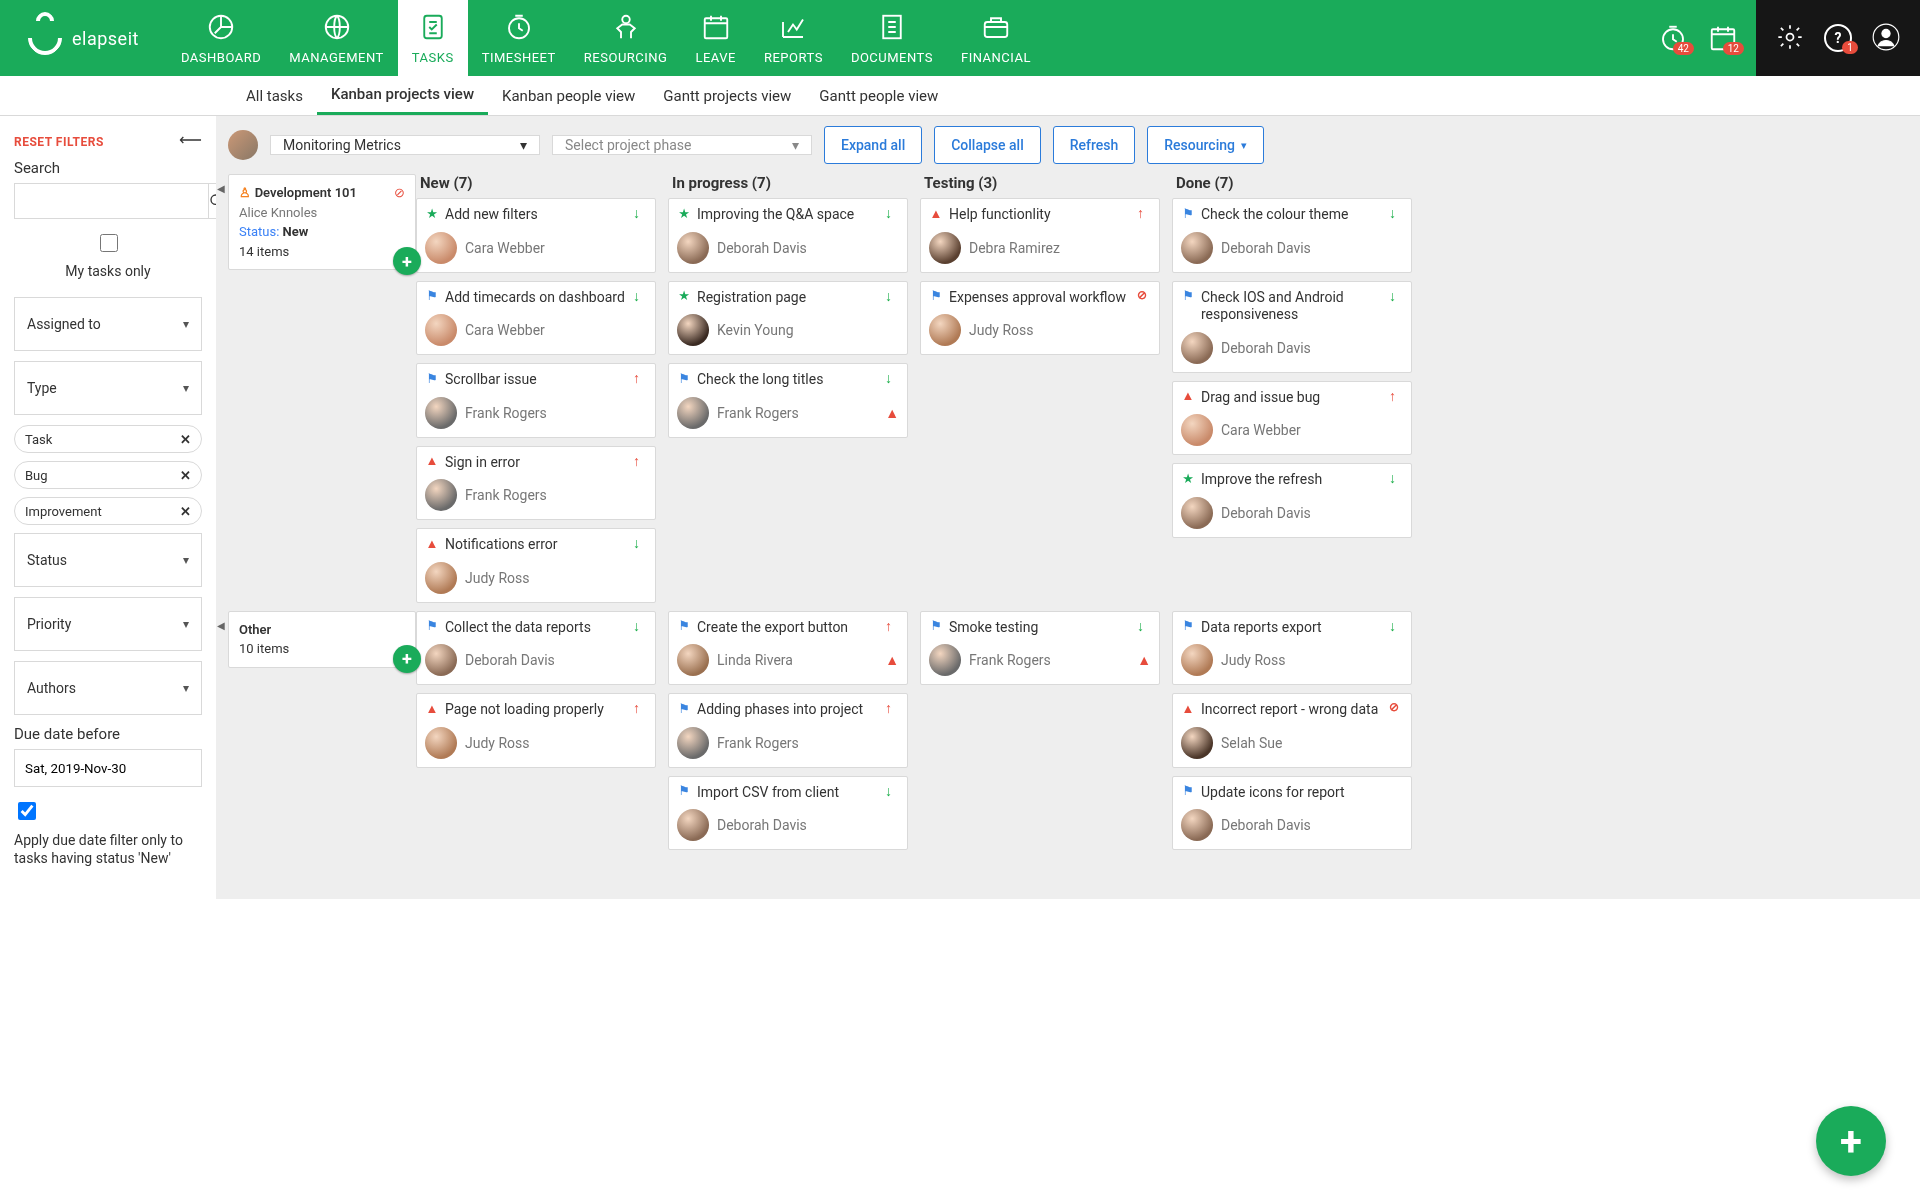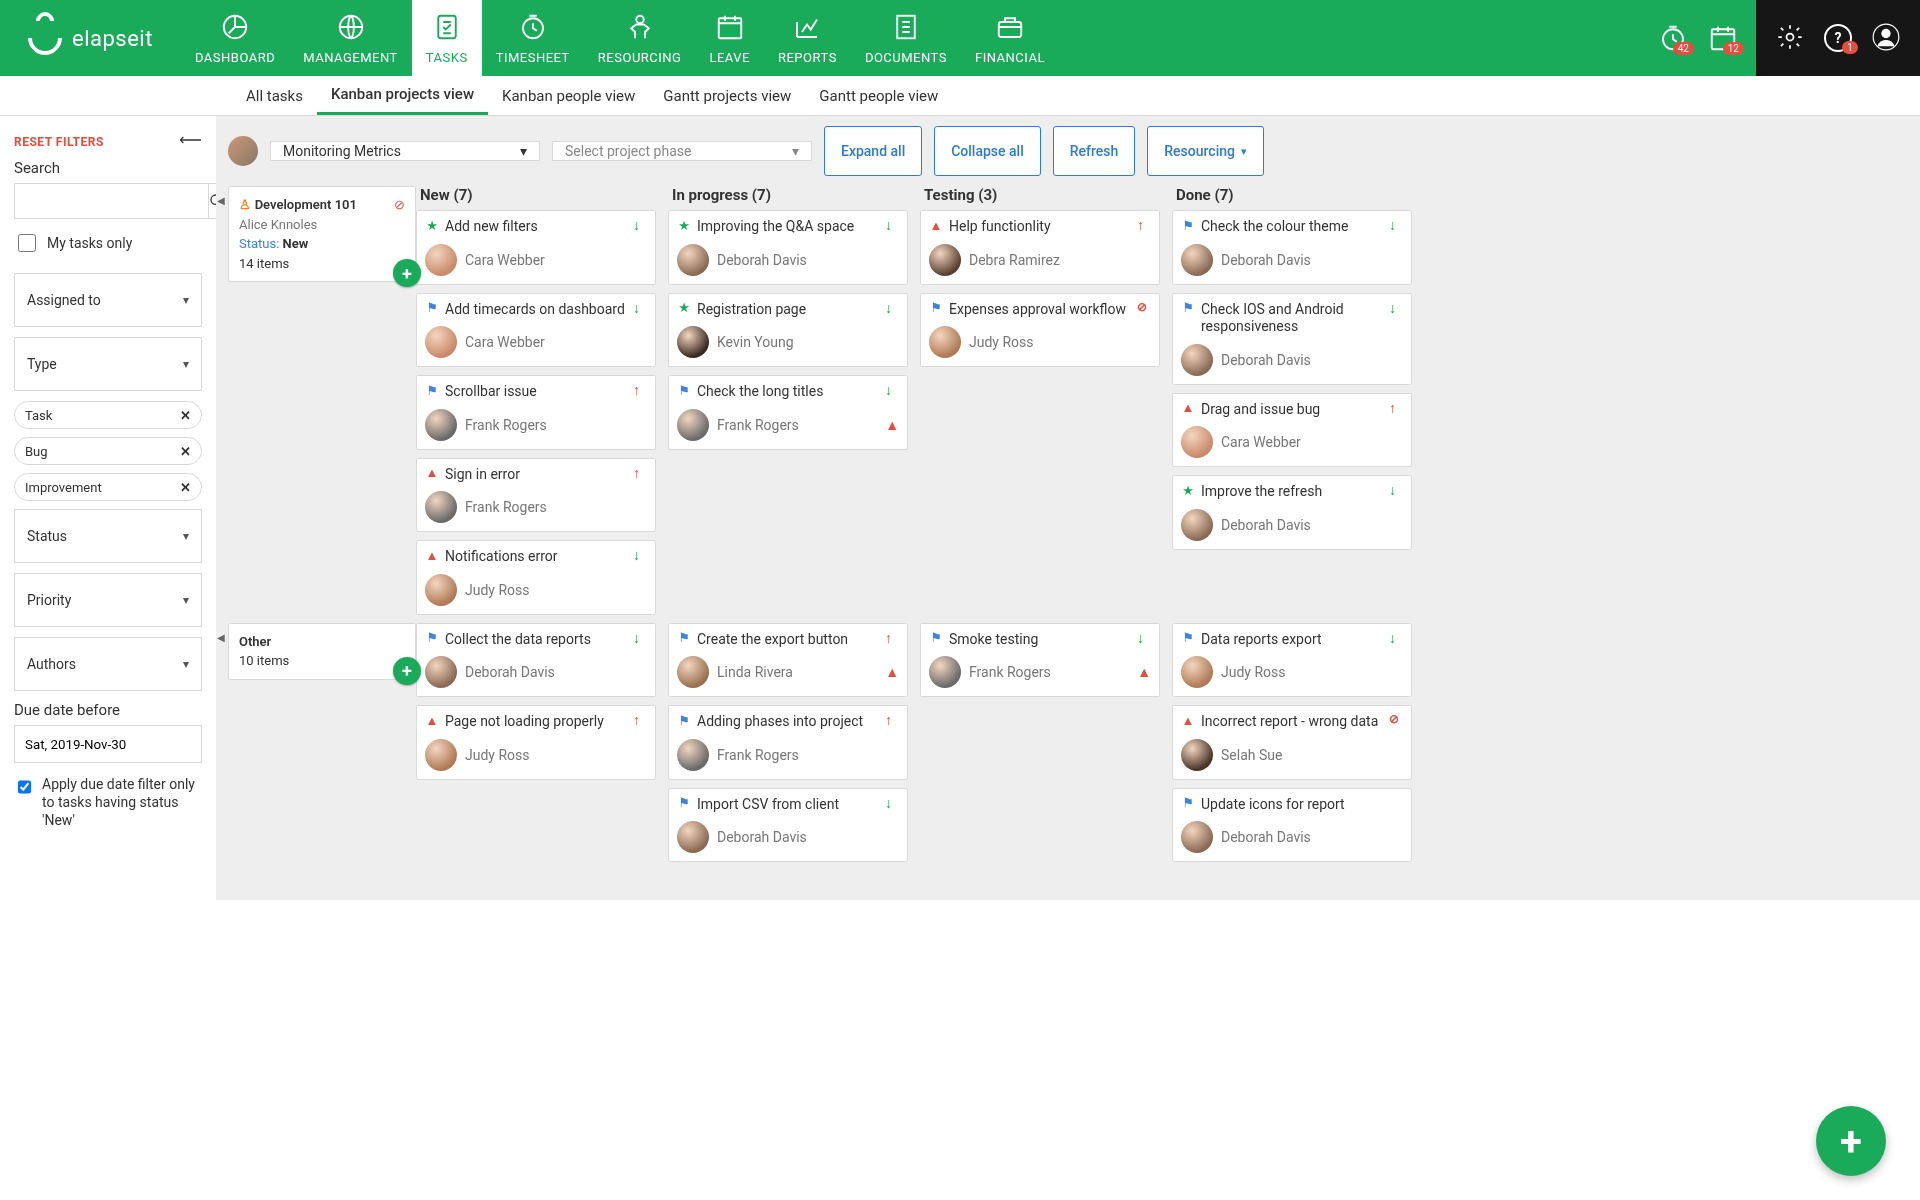--- a/index.html
+++ b/index.html
@@ -11,21 +11,21 @@
     --border:#d9d9d9;
     --bg-grey:#eeeeee;
     --text:#333;
     --muted:#777;
   }
   *{box-sizing:border-box;font-family:-apple-system,BlinkMacSystemFont,"Segoe UI",Roboto,Helvetica,Arial,sans-serif;}
   body{margin:0;background:#fff;color:var(--text);font-size:14px;}
 
   
   .topnav{display:flex;height:76px;background:var(--green);color:#fff;align-items:stretch;}
-  .logo{display:flex;align-items:center;gap:10px;padding:0 28px;font-size:22px;letter-spacing:.5px;}
+  .logo{display:flex;align-items:center;gap:10px;padding:0 28px;font-size:18px;letter-spacing:.5px;}
   .logo-icon{width:34px;height:34px;border:4px solid #fff;border-top-color:transparent;border-left-color:transparent;border-radius:50%;transform:rotate(45deg);position:relative;}
   .logo-icon::after{content:"";position:absolute;left:-8px;top:-8px;width:10px;height:10px;border:4px solid #fff;border-bottom-color:transparent;border-right-color:transparent;border-radius:50%;}
   .nav-main{display:flex;align-items:stretch;}
   .nav-item{display:flex;flex-direction:column;align-items:center;justify-content:center;padding:0 14px;gap:8px;cursor:pointer;font-size:13px;letter-spacing:.5px;text-align:center;position:relative;}
   .nav-item.active{background:#fff;color:var(--green);}
   .nav-item svg{width:30px;height:30px;stroke:#fff;fill:none;stroke-width:1.5;}
   .nav-item.active svg{stroke:var(--green);}
   .nav-spacer{flex:1;}
   .nav-right{display:flex;align-items:stretch;}
   .nav-dark{background:var(--dark);display:flex;align-items:center;padding:0 20px;gap:20px;}
@@ -44,38 +44,38 @@
 
   
   .sidebar{width:216px;padding:14px;background:#fff;flex-shrink:0;font-size:14px;}
   .reset-row{display:flex;align-items:flex-end;justify-content:space-between;margin-bottom:10px;}
   .reset{color:var(--red);font-size:12px;font-weight:700;letter-spacing:.5px;cursor:pointer;}
   .collapse-arrow{font-size:16px;cursor:pointer;}
   .sb-label{font-size:15px;color:#333;margin:8px 0 6px;}
   .search-row{display:flex;align-items:stretch;margin-bottom:12px;}
   .search-row input{flex:1;border:1px solid var(--border);border-right:none;padding:8px;height:36px;}
   .search-btn{width:36px;height:36px;border:1px solid var(--border);background:#fff;display:flex;align-items:center;justify-content:center;cursor:pointer;}
-  .cb-row{display:flex;align-items:center;gap:8px;margin-bottom:18px;}
+  .cb-row{display:flex;align-items:center;gap:8px;margin-bottom:18px;flex-direction:column;}
   .cb-row input{width:18px;height:18px;}
   .select-box{border:1px solid var(--border);height:54px;padding:8px 12px;display:flex;align-items:center;justify-content:space-between;margin-bottom:10px;cursor:pointer;}
   .select-box .caret{font-size:12px;color:#555;}
   .chip{border:1px solid var(--border);border-radius:14px;padding:5px 10px;display:flex;align-items:center;justify-content:space-between;font-size:13px;height:28px;margin-bottom:8px;cursor:pointer;background:#fff;}
   .chip .x{font-weight:bold;}
   .date-in{border:1px solid var(--border);height:38px;padding:0 10px;width:100%;}
   .cb-text{font-size:14px;line-height:1.3;}
 
   
   .content{flex:1;background:var(--bg-grey);padding:10px 12px 30px 0;display:flex;flex-direction:column;}
 
   
   .toolbar{display:flex;align-items:center;gap:12px;padding:0 10px 10px 12px;background:var(--bg-grey);}
   .avatar{width:30px;height:30px;border-radius:50%;background:linear-gradient(135deg,#c97,#876);flex-shrink:0;}
   .avatar.sm{width:32px;height:32px;}
   .tool-select{height:20px;border:1px solid var(--border);background:#fff;padding:0 12px;display:flex;align-items:center;justify-content:space-between;cursor:pointer;min-width:250px;}
-  .btn{height:50px;border:1px solid var(--blue);background:#fff;color:var(--blue);padding:0 16px;display:flex;align-items:center;cursor:pointer;border-radius:3px;font-weight:500;}
+  .btn{height:38px;border:1px solid var(--blue);background:#fff;color:var(--blue);padding:0 16px;display:flex;align-items:center;cursor:pointer;border-radius:3px;font-weight:500;}
   .btn.caret::after{content:"▾";margin-left:6px;font-size:11px;}
 
   
   .board{display:flex;flex:1;gap:0;align-items:flex-start;}
   .group-col{width:200px;flex-shrink:0;padding-left:12px;}
   .group-card{background:#fff;border:1px solid var(--border);border-radius:2px;padding:8px 10px;position:relative;font-size:13px;line-height:1.5;margin-bottom:10px;}
   .group-fold{position:absolute;left:-12px;top:6px;font-size:10px;color:#666;cursor:pointer;}
   .group-title-row{display:flex;align-items:center;justify-content:space-between;}
   .group-title{font-weight:600;display:flex;align-items:center;gap:4px;}
   .grp-icon{color:var(--orange);font-size:13px;}

